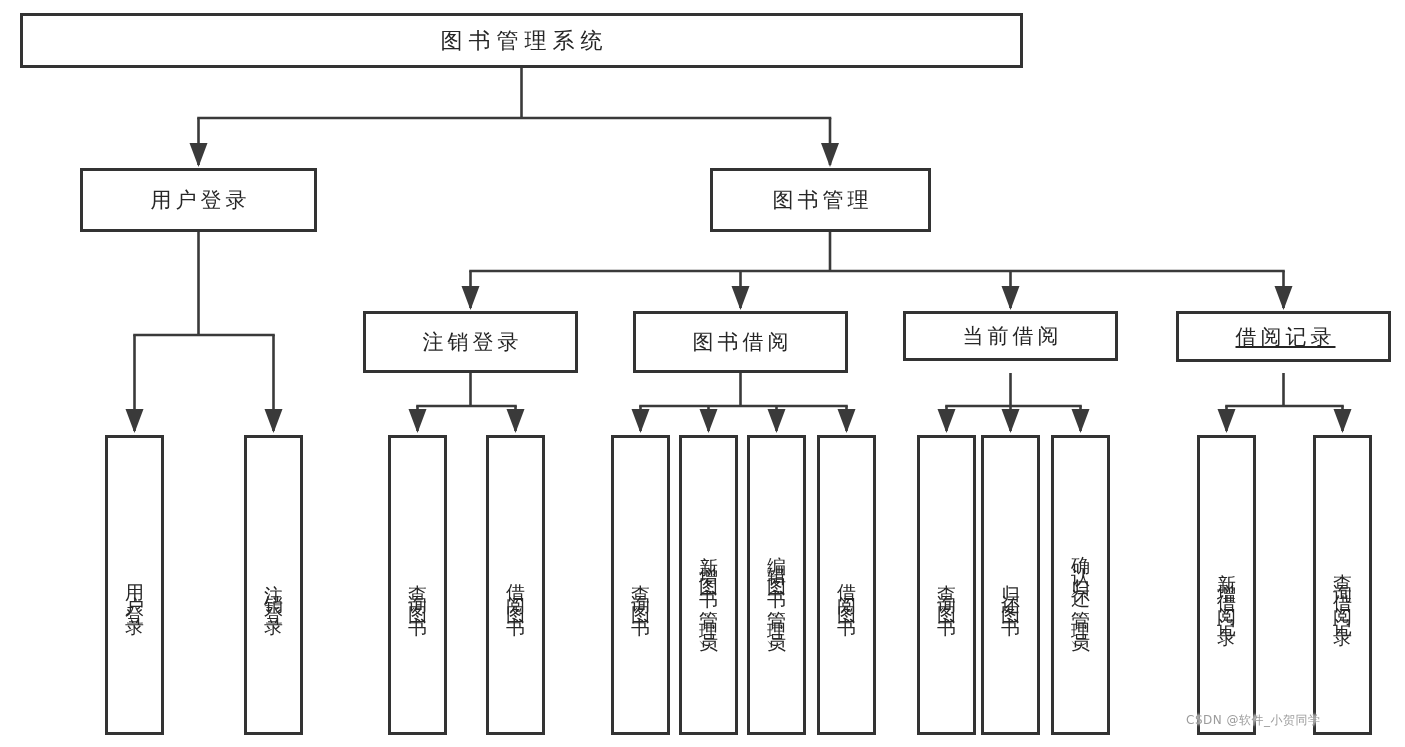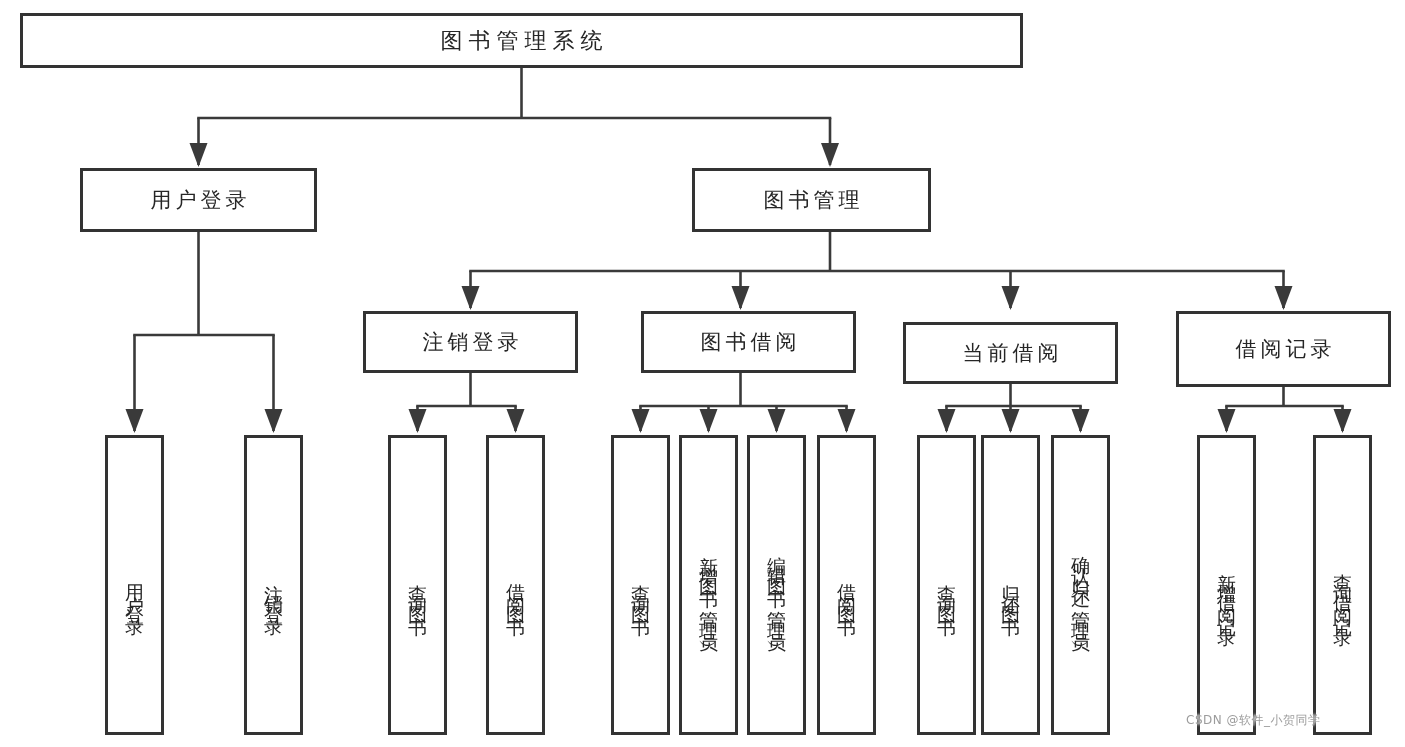--- a/index.html
+++ b/index.html
@@ -105,34 +105,34 @@
     </g>
   </svg>
 
   <div class="box hbox root" style="left:20px; top:13px; width:1003px; height:55px;">
     <span class="lbl">图书管理系统</span>
   </div>
 
   <div class="box hbox" style="left:80px; top:168px; width:237px; height:64px;">
     <span class="lbl">用户登录</span>
   </div>
-  <div class="box hbox" style="left:692px; top:168px; width:239px; height:64px;">
+  <div class="box hbox" style="left:710px; top:168px; width:221px; height:64px;">
     <span class="lbl">图书管理</span>
   </div>
 
   <div class="box hbox" style="left:363px; top:311px; width:215px; height:62px;">
     <span class="lbl">注销登录</span>
   </div>
-  <div class="box hbox" style="left:633px; top:311px; width:215px; height:62px;margin-left:8px;">
+  <div class="box hbox" style="left:633px; top:311px; width:215px; height:62px;">
     <span class="lbl">图书借阅</span>
   </div>
-  <div class="box hbox" style="left:903px; top:322px; width:215px; height:62px;">
+  <div class="box hbox" style="left:903px; top:311px; width:215px; height:50px;">
     <span class="lbl">当前借阅</span>
   </div>
-  <div class="box hbox" style="left:1176px; top:311px; width:215px; height:76px;">
+  <div class="box hbox" style="left:1176px; top:311px; width:215px; height:51px;text-decoration:underline;">
     <span class="lbl">借阅记录</span>
   </div>
 
   <div class="box vbox" style="left:105px;">
     <span class="vtext">用户登录</span>
   </div>
   <div class="box vbox" style="left:244px;">
     <span class="vtext">注销登录</span>
   </div>
 

